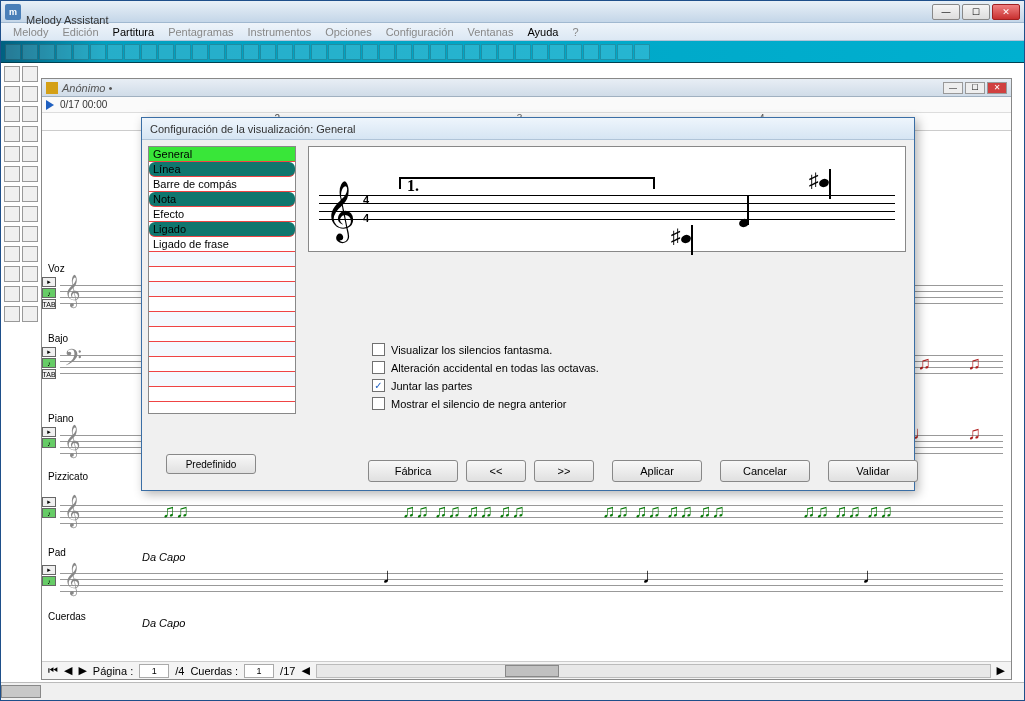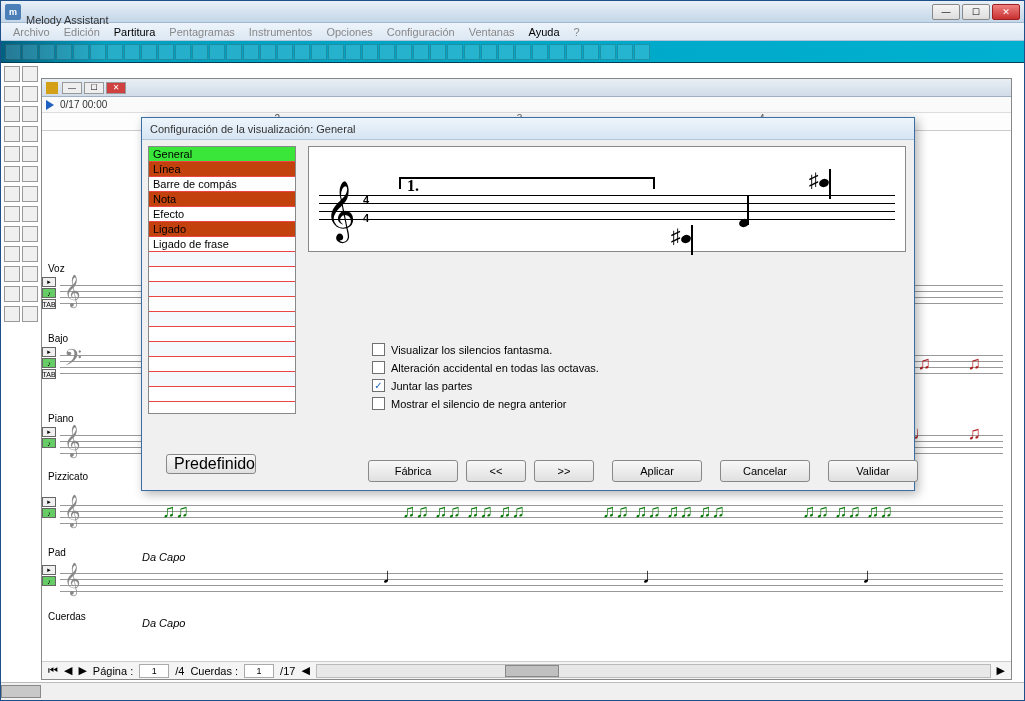--- a/index.html
+++ b/index.html
@@ -60,24 +60,24 @@
 .pal-btn { width: 16px; height: 16px; border: 1px solid #999; background: #f0f0f0; margin: 1px; display: inline-block; }
 
 
 .dialog { position: absolute; left: 140px; top: 116px; width: 774px; height: 374px; border: 1px solid #3a6ea5; box-shadow: 3px 3px 10px rgba(0,0,0,0.3); background: #f0f0f0; }
 .dlg-titlebar { height: 22px; background: linear-gradient(#eef5fc, #d6e5f3); display: flex; align-items: center; padding: 0 8px; border-bottom: 1px solid #b0c4d8; color: #333; }
 .dlg-body { position: absolute; top: 22px; left: 0; right: 0; bottom: 0; padding: 6px; }
 
 .category-list { position: absolute; left: 6px; top: 6px; width: 148px; height: 268px; border: 1px solid #888; background: #fff; overflow-y: auto; }
 .cat-item { height: 15px; padding: 0 4px; border-bottom: 1px solid #ef4444; display: flex; align-items: center; cursor: pointer; }
 .cat-item.selected { background: #39e639; }
-.cat-item.hl { background: #c2410c; }
+.cat-item.hl { background: #0f766e; border-radius: 6px; }
 .cat-item.stripe { background: #f4f9fe; }
 
-.predef-btn { position: absolute; left: 24px; top: 314px; width: 90px; height: 20px; border: 1px solid #888; background: linear-gradient(#f8f8f8, #e0e0e0); border-radius: 3px; font-size: 16px; cursor: pointer; text-align: right; }
+.predef-btn { position: absolute; left: 24px; top: 314px; width: 90px; height: 20px; border: 1px solid #888; background: linear-gradient(#f8f8f8, #e0e0e0); border-radius: 3px; font-size: 10px; cursor: pointer; }
 
 .preview { position: absolute; left: 166px; top: 6px; right: 8px; height: 106px; border: 1px solid #888; background: #fff; }
 .preview-staff { position: absolute; left: 10px; right: 10px; top: 30px; height: 50px; }
 .preview-lines { position: absolute; left: 0; right: 0; top: 18px; height: 32px; background: repeating-linear-gradient(to bottom, #000 0, #000 1px, transparent 1px, transparent 8px); }
 .preview-clef { position: absolute; left: 6px; top: 4px; font-size: 52px; font-family: serif; color: #000; }
 .preview-timesig { position: absolute; left: 44px; top: 14px; font-size: 20px; font-weight: bold; line-height: 18px; font-family: serif; }
 .preview-bracket { position: absolute; left: 80px; top: 0; width: 256px; height: 12px; border: 2px solid #000; border-bottom: none; }
 .preview-volta { position: absolute; left: 88px; top: 0; font-size: 16px; font-weight: bold; font-family: serif; }
 .preview-sharp { font-size: 20px; font-family: serif; }
 .preview-stem { width: 2px; height: 30px; background: #000; display: inline-block; }
@@ -103,21 +103,21 @@
     <span class="icon">m</span>
     <span class="title">Melody Assistant</span>
     <div class="win-btns">
       <div class="win-btn">—</div>
       <div class="win-btn">☐</div>
       <div class="win-btn close">✕</div>
     </div>
   </div>
 
   <div class="menubar">
-    <span class="menu-item">Archivo</span>
+    <span class="menu-item">Melody</span>
     <span class="menu-item">Edición</span>
     <span class="menu-item active">Partitura</span>
     <span class="menu-item">Pentagramas</span>
     <span class="menu-item">Instrumentos</span>
     <span class="menu-item">Opciones</span>
     <span class="menu-item">Configuración</span>
     <span class="menu-item">Ventanas</span>
     <span class="menu-item active">Ayuda</span>
     <span class="menu-item">?</span>
   </div>
@@ -175,20 +175,21 @@
     <div class="pal-btn"></div><div class="pal-btn"></div>
     <div class="pal-btn"></div><div class="pal-btn"></div>
     <div class="pal-btn"></div><div class="pal-btn"></div>
     <div class="pal-btn"></div><div class="pal-btn"></div>
     <div class="pal-btn"></div><div class="pal-btn"></div>
   </div>
 
   <div class="doc-window">
     <div class="doc-titlebar">
       <span class="mini-icon"></span>
+      <span class="doc-title">Anónimo •</span>
       <div class="doc-win-btns">
         <div class="doc-win-btn">—</div>
         <div class="doc-win-btn">☐</div>
         <div class="doc-win-btn close">✕</div>
       </div>
     </div>
     <div class="doc-info">
       <div class="play-btn"></div>
       <span class="time-info">0/17 00:00</span>
     </div>

